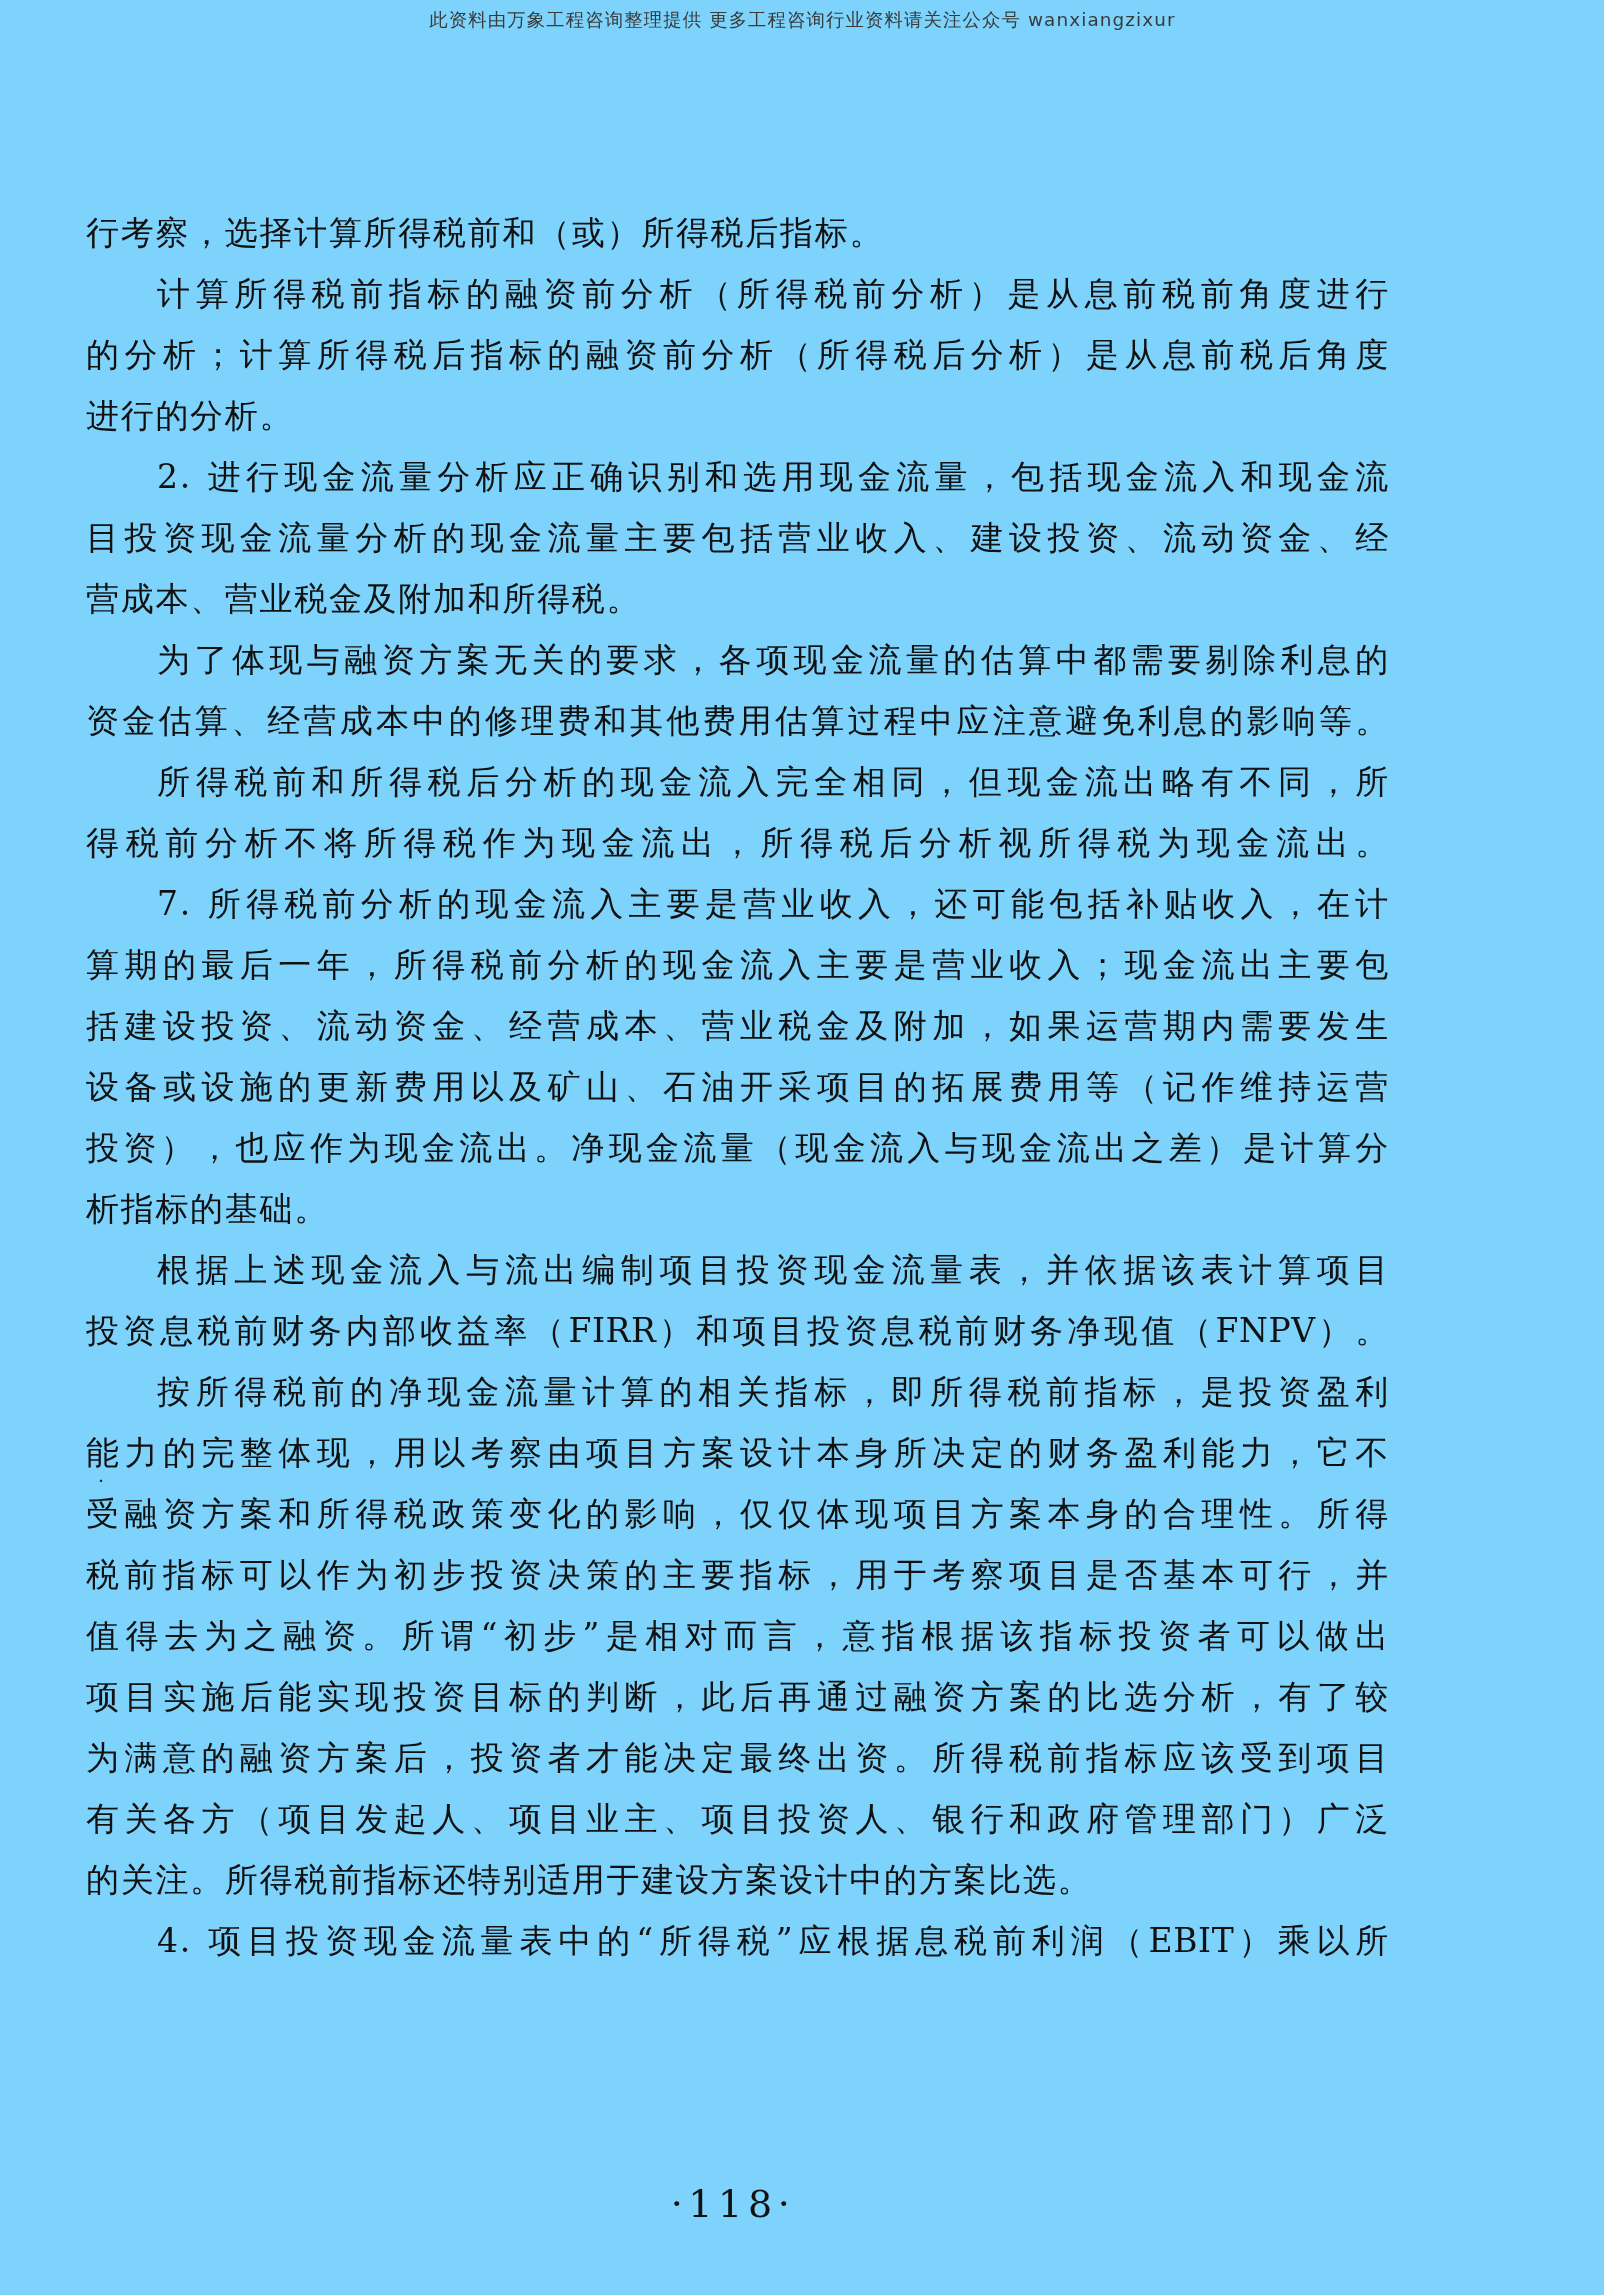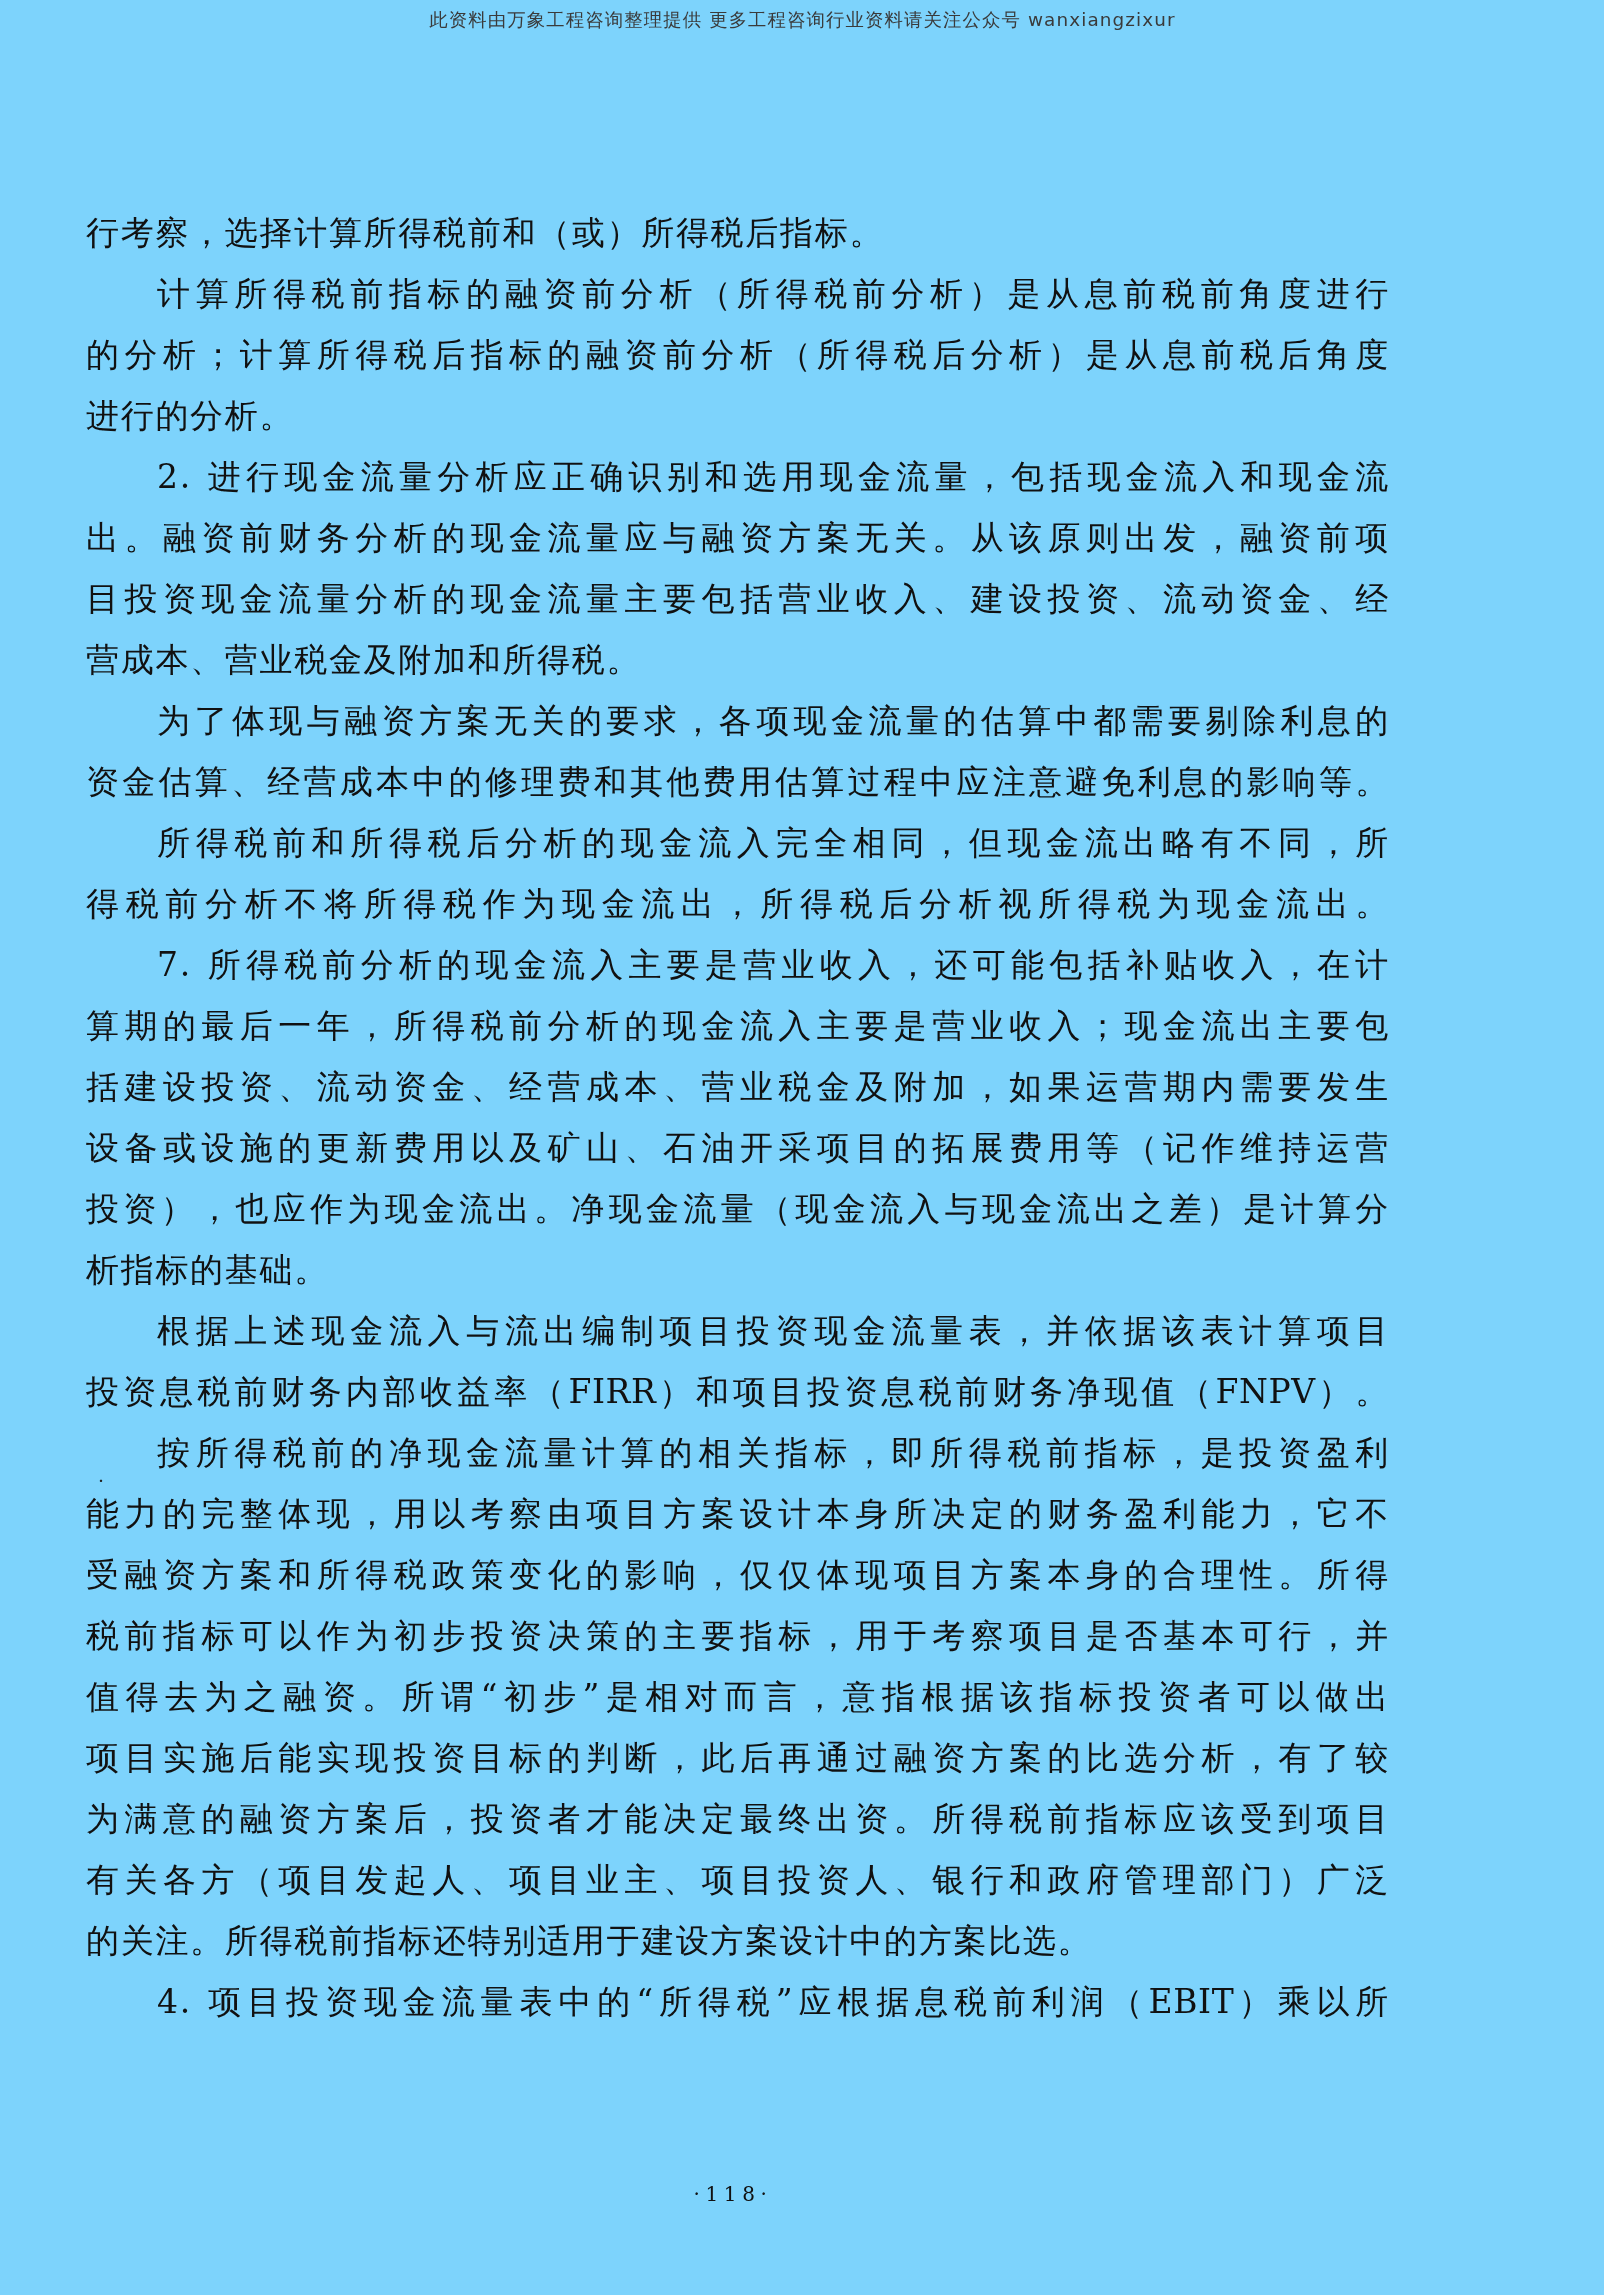--- a/index.html
+++ b/index.html
@@ -55,42 +55,41 @@
     left: 98px;
     top: 1469px;
     font-size: 19px;
     color: #222;
   }
   .page-number {
     position: absolute;
     top: 2182px;
     left: 733px;
     transform: translateX(-50%);
-    font-size: 20px;
+    font-size: 38px;
     letter-spacing: 5.6px;
     color: #111;
     white-space: nowrap;
   }
 </style>
 </head>
 <body>
 
 <div class="page">
 
   <div class="watermark">此资料由万象工程咨询整理提供 更多工程咨询行业资料请关注公众号  wanxiangzixur</div>
 
   <div class="stray-dot">·</div>
 
   <div class="text-block">
       <div class="line"><span>行考察，选择计算所得税前和（或）所得税后指标。</span></div>
       <div class="line fill indent"><span>计算所得税前指标的融资前分析（所得税前分析）是从息前税前角度进行</span></div>
       <div class="line fill"><span>的分析；计算所得税后指标的融资前分析（所得税后分析）是从息前税后角度</span></div>
       <div class="line"><span>进行的分析。</span></div>
       <div class="line fill indent"><span>2. 进行现金流量分析应正确识别和选用现金流量，包括现金流入和现金流</span></div>
-      <div class="line fill"><span>出。融资前财务分析的现金流量应与融资方案无关。从该原则出发，融资前项</span></div>
       <div class="line fill"><span>目投资现金流量分析的现金流量主要包括营业收入、建设投资、流动资金、经</span></div>
       <div class="line"><span>营成本、营业税金及附加和所得税。</span></div>
       <div class="line fill indent"><span>为了体现与融资方案无关的要求，各项现金流量的估算中都需要剔除利息的</span></div>
       <div class="line fill"><span>资金估算、经营成本中的修理费和其他费用估算过程中应注意避免利息的影响等。</span></div>
       <div class="line fill indent"><span>所得税前和所得税后分析的现金流入完全相同，但现金流出略有不同，所</span></div>
       <div class="line fill"><span>得税前分析不将所得税作为现金流出，所得税后分析视所得税为现金流出。</span></div>
       <div class="line fill indent"><span>7. 所得税前分析的现金流入主要是营业收入，还可能包括补贴收入，在计</span></div>
       <div class="line fill"><span>算期的最后一年，所得税前分析的现金流入主要是营业收入；现金流出主要包</span></div>
       <div class="line fill"><span>括建设投资、流动资金、经营成本、营业税金及附加，如果运营期内需要发生</span></div>
       <div class="line fill"><span>设备或设施的更新费用以及矿山、石油开采项目的拓展费用等（记作维持运营</span></div>

